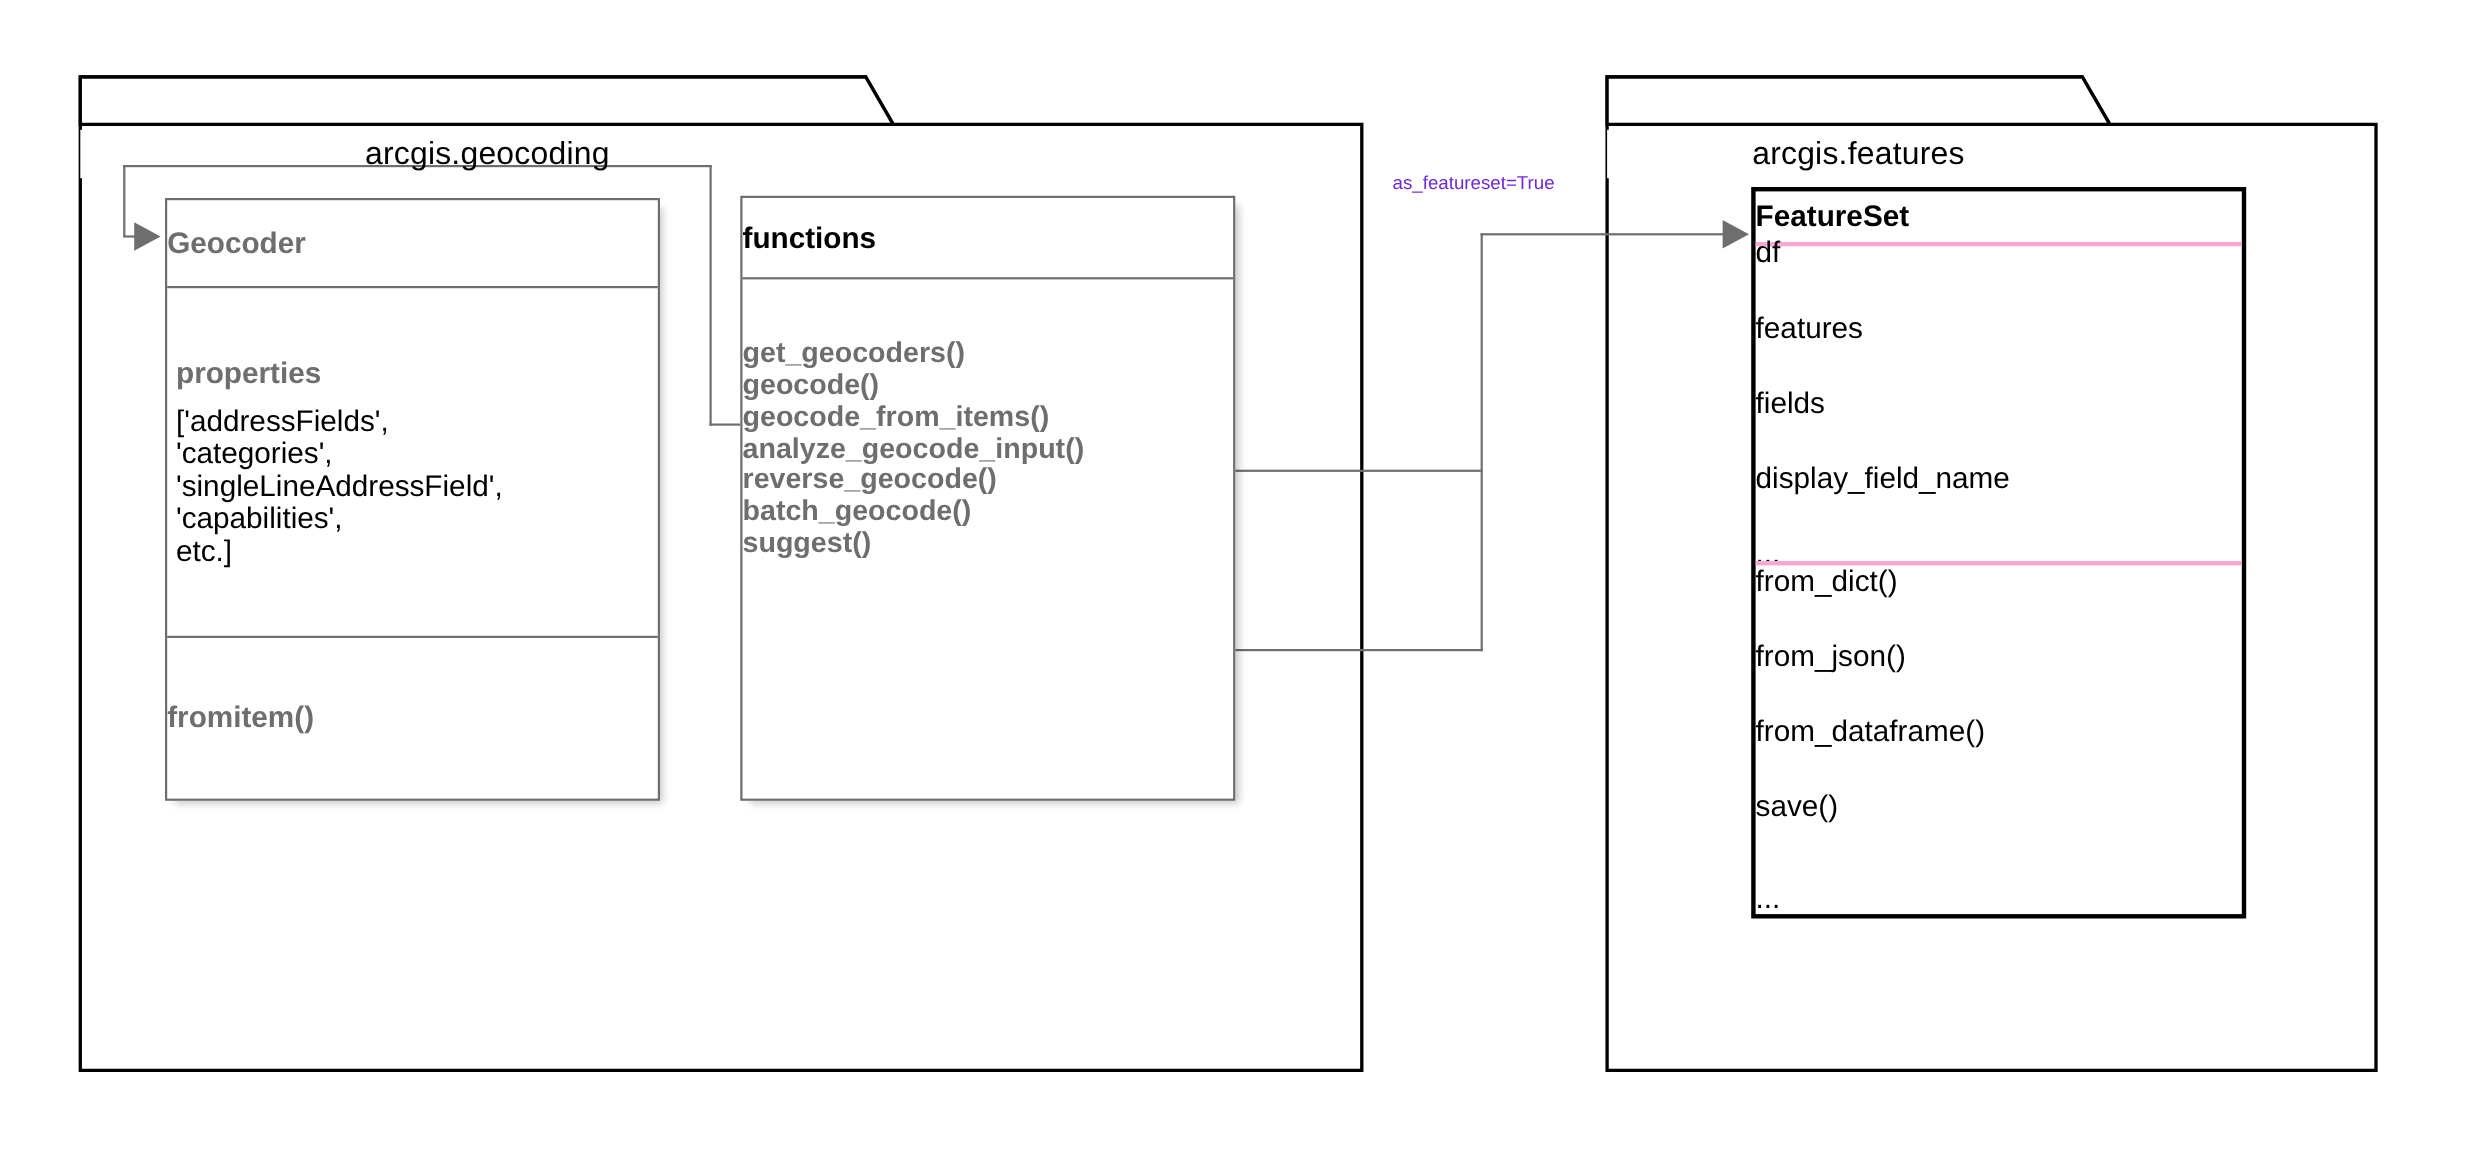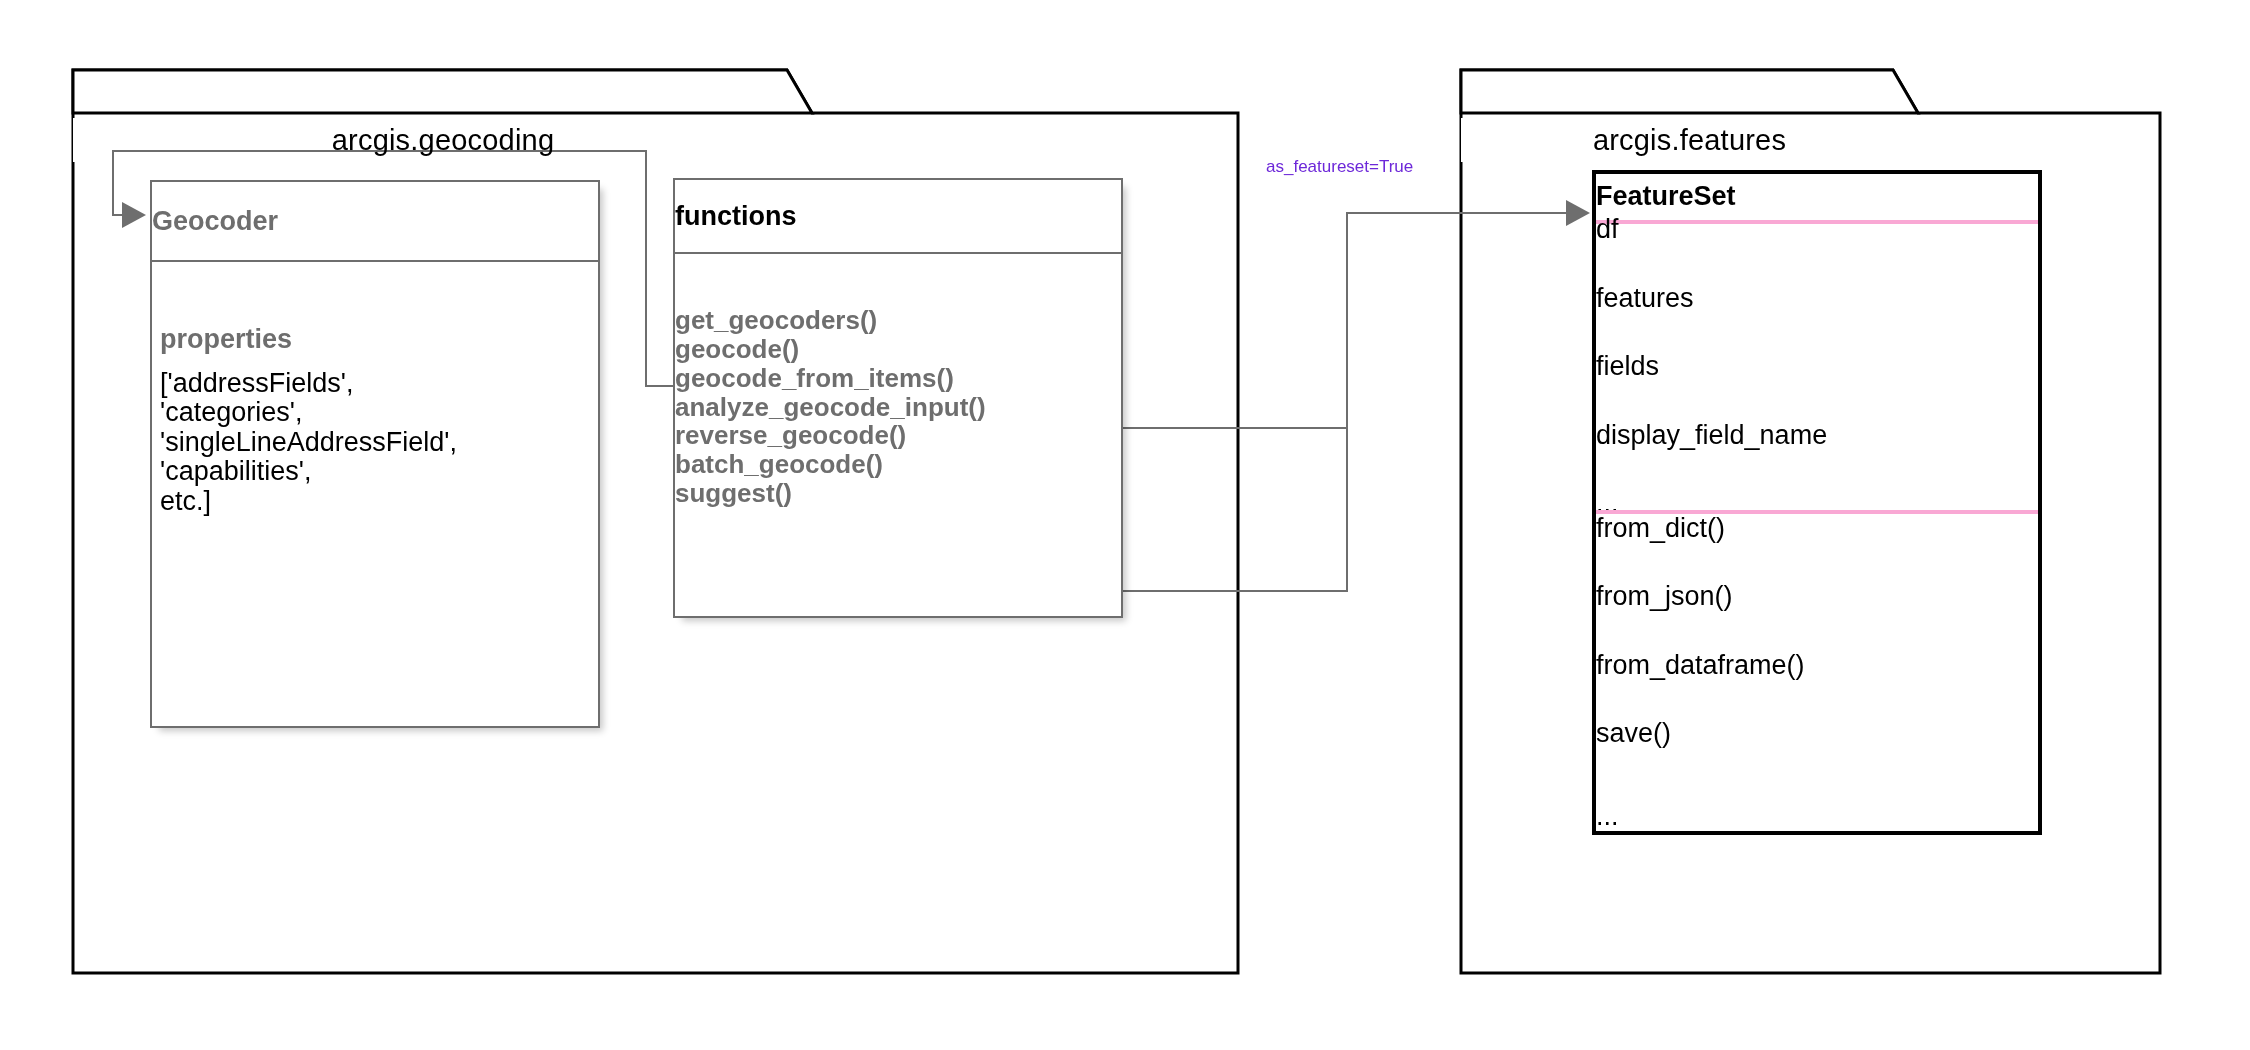--- a/index.html
+++ b/index.html
@@ -95,23 +95,26 @@
       <span class="title-gray">Geocoder</span>
     </div>
     <div class="sec" style="height:318px;padding:18px 8px;">
       <div class="title-gray" style="margin-bottom:14px;">properties</div>
       <div class="row-plain">['addressFields',</div>
       <div class="row-plain">'categories',</div>
       <div class="row-plain">'singleLineAddressField',</div>
       <div class="row-plain">'capabilities',</div>
       <div class="row-plain">etc.]</div>
     </div>
+    <div class="sec" style="flex:1;">
+      <div class="row-plainbold">fromitem()</div>
+    </div>
   </div>
 
-  <div class="uml gray" style="left:673px;top:178px;width:450px;height:440px;">
+  <div class="uml gray" style="left:673px;top:178px;width:450px;height:550px;">
     <div class="sec" style="height:72px;">
       <span class="title-black">functions</span>
     </div>
     <div class="sec" style="flex:1;padding-top:52px;justify-content:flex-start;">
       <div class="row-gray">get_geocoders()</div>
       <div class="row-gray">geocode()</div>
       <div class="row-gray">geocode_from_items()</div>
       <div class="row-gray">analyze_geocode_input()</div>
       <div class="row-gray">reverse_geocode()</div>
       <div class="row-gray">batch_geocode()</div>

